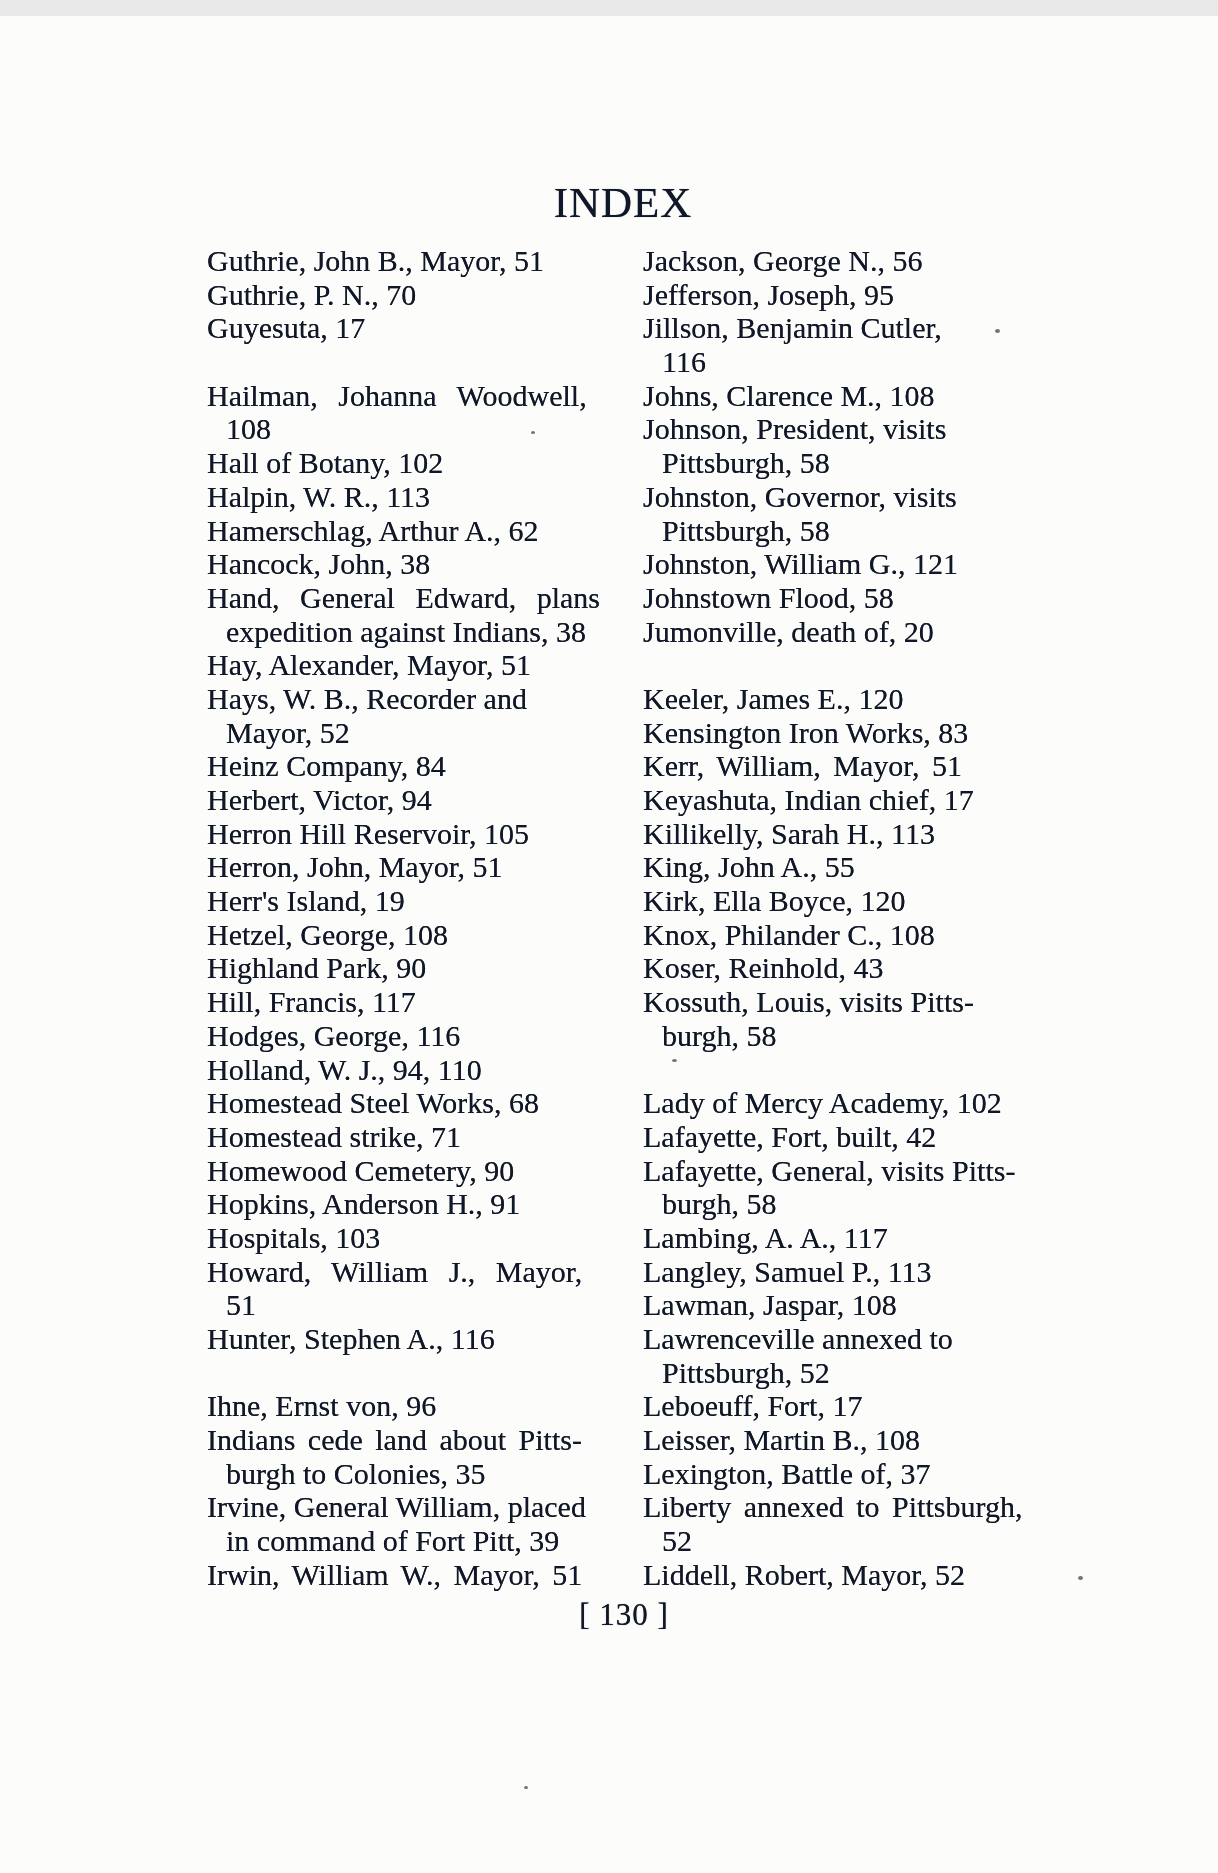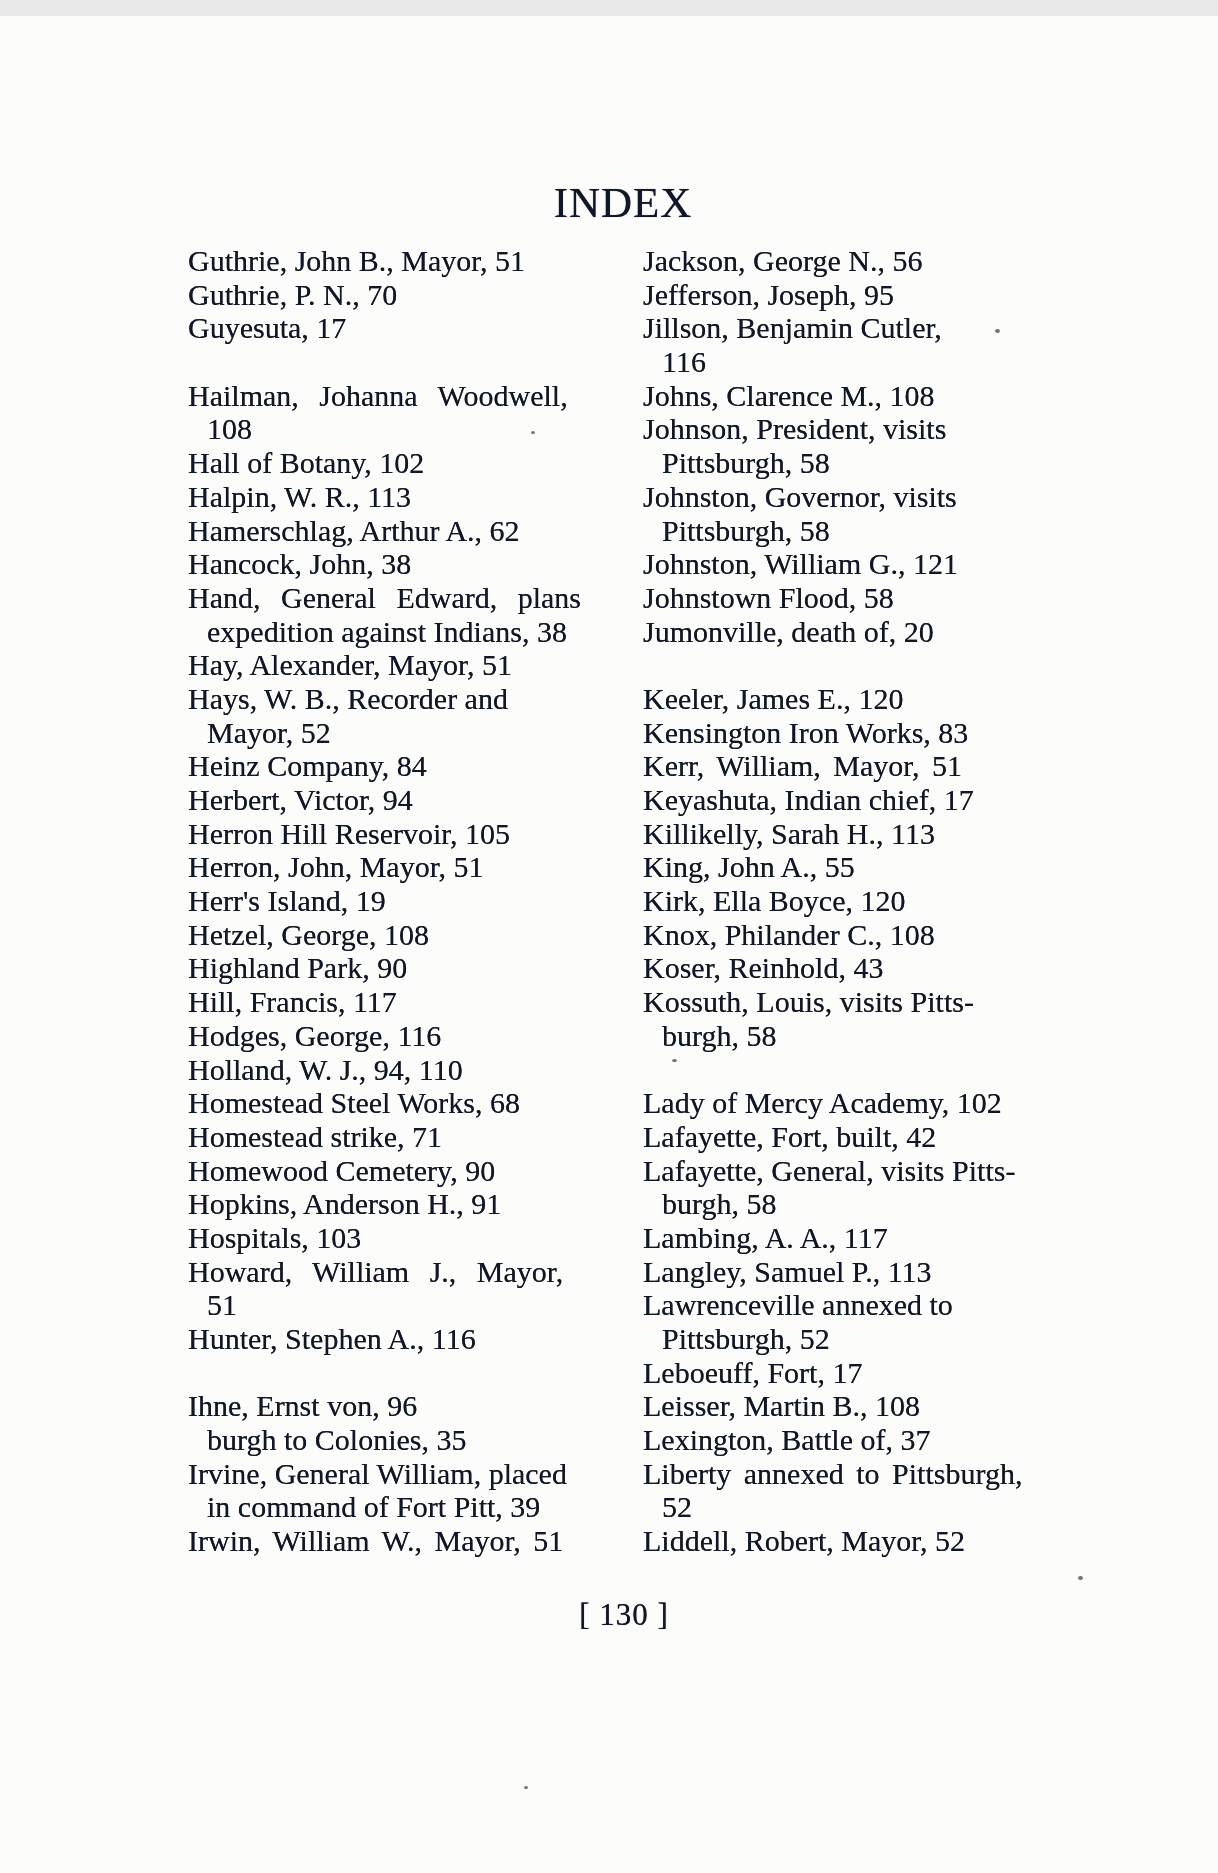--- a/index.html
+++ b/index.html
@@ -25,21 +25,21 @@
     white-space: nowrap;
     text-shadow: 0 0 0.7px rgba(20,15,10,0.85);
   }
   .col {
     position: absolute;
     top: 228px;
     font-size: 30px;
     line-height: 33.7px;
     text-shadow: 0 0 0.6px rgba(20,15,10,0.8);
   }
-  .col-left  { left: 188px; width: 445px; }
+  .col-left  { left: 207px; width: 445px; }
   .col-right { left: 643px; width: 440px; }
   .line { white-space: pre; height: 33.7px; }
   .ind  { padding-left: 19px; }
   .sp1  { word-spacing: 5px; }
   .sp2  { word-spacing: 13px; }
   .pageno {
     position: absolute;
     top: 1582px;
     left: 624px;
     transform: translateX(-50%);
@@ -90,20 +90,21 @@
       <div class="line">Homestead Steel Works, 68</div>
       <div class="line">Homestead strike, 71</div>
       <div class="line">Homewood Cemetery, 90</div>
       <div class="line">Hopkins, Anderson H., 91</div>
       <div class="line">Hospitals, 103</div>
       <div class="line sp2">Howard, William J., Mayor,</div>
       <div class="line ind">51</div>
       <div class="line">Hunter, Stephen A., 116</div>
       <div class="line">&nbsp;</div>
       <div class="line">Ihne, Ernst von, 96</div>
+      <div class="line sp1">Indians cede land about Pitts-</div>
       <div class="line ind">burgh to Colonies, 35</div>
       <div class="line">Irvine, General William, placed</div>
       <div class="line ind">in command of Fort Pitt, 39</div>
       <div class="line sp1">Irwin, William W., Mayor, 51</div>
     </div>
   <div class="col col-right" id="col-right">
       <div class="line">Jackson, George N., 56</div>
       <div class="line">Jefferson, Joseph, 95</div>
       <div class="line">Jillson, Benjamin Cutler,</div>
       <div class="line ind">116</div>
@@ -127,20 +128,21 @@
       <div class="line">Koser, Reinhold, 43</div>
       <div class="line">Kossuth, Louis, visits Pitts-</div>
       <div class="line ind">burgh, 58</div>
       <div class="line">&nbsp;</div>
       <div class="line">Lady of Mercy Academy, 102</div>
       <div class="line">Lafayette, Fort, built, 42</div>
       <div class="line">Lafayette, General, visits Pitts-</div>
       <div class="line ind">burgh, 58</div>
       <div class="line">Lambing, A. A., 117</div>
       <div class="line">Langley, Samuel P., 113</div>
+      <div class="line">Lawman, Jaspar, 108</div>
       <div class="line">Lawrenceville annexed to</div>
       <div class="line ind">Pittsburgh, 52</div>
       <div class="line">Leboeuff, Fort, 17</div>
       <div class="line">Leisser, Martin B., 108</div>
       <div class="line">Lexington, Battle of, 37</div>
       <div class="line sp1">Liberty annexed to Pittsburgh,</div>
       <div class="line ind">52</div>
       <div class="line">Liddell, Robert, Mayor, 52</div>
     </div>
   <div class="pageno">[ 130 ]</div>

